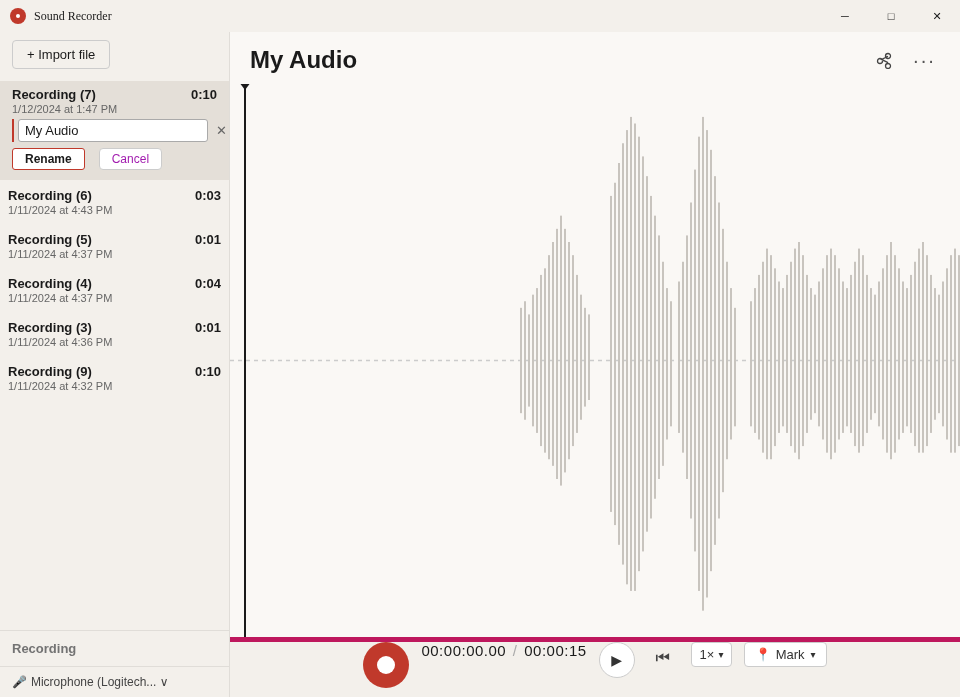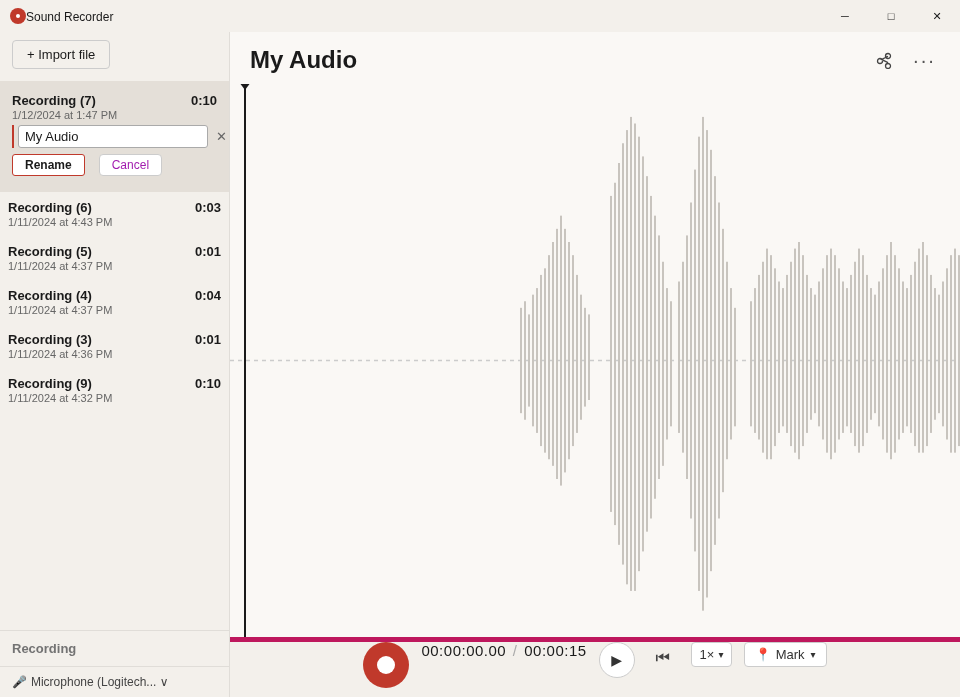--- a/index.html
+++ b/index.html
@@ -18,21 +18,23 @@
       display: flex;
       align-items: center;
       justify-content: space-between;
       background: #f3f0eb;
       height: 32px;
       padding: 0 0 0 10px;
       flex-shrink: 0;
     }
     .titlebar-left {
       display: flex;
-      align-items: flex-end;
+      align-items: center;
+      gap: 8px;
+      font-family: Liberation Serif, serif;
     }
     .titlebar-icon {
       width: 16px;
       height: 16px;
       background: #c0392b;
       border-radius: 50%;
       display: flex;
       align-items: center;
       justify-content: center;
     }
@@ -95,21 +97,21 @@
     }
 
     .recording-item {
       padding: 8px 8px;
       cursor: pointer;
       position: relative;
     }
     .recording-item.active { background: #e4dfd8; }
     .recording-item.editing {
       background: #e4dfd8;
-      padding: 12px 12px;
+      padding: 6px 12px;
     }
 
     .recording-name {
       font-size: 13px;
       font-weight: 600;
       color: #1a1a1a;
       display: flex;
       justify-content: space-between;
       align-items: center;
     }

